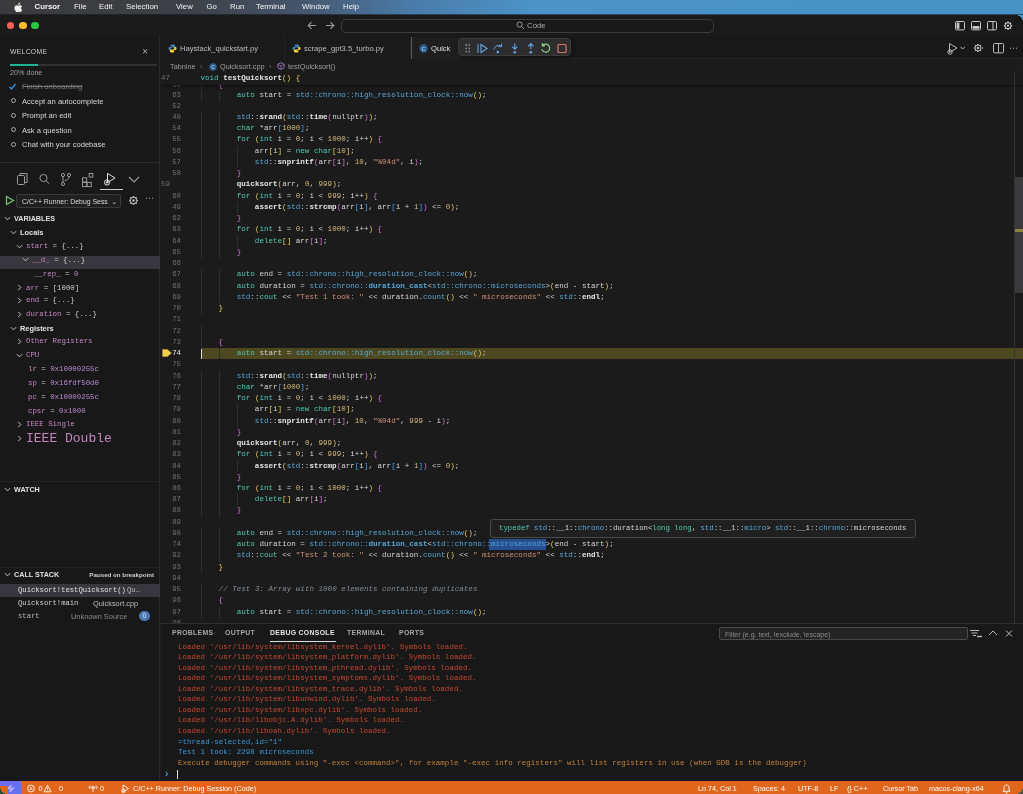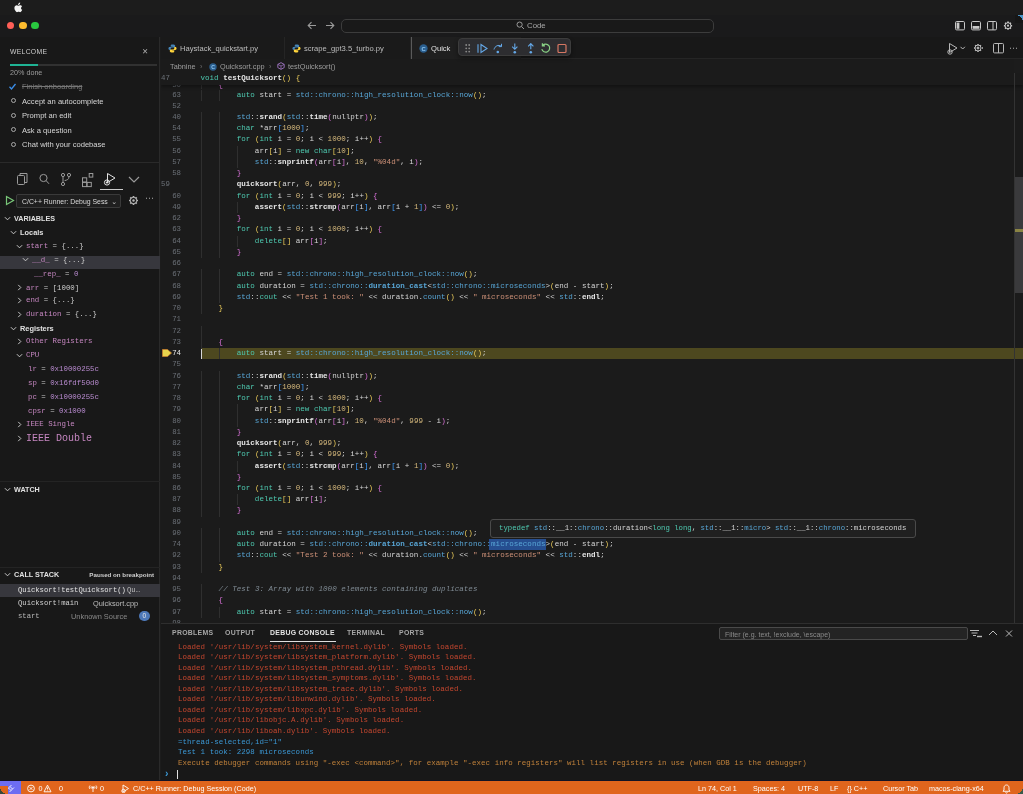--- a/index.html
+++ b/index.html
@@ -1,19 +1,31 @@
 <!DOCTYPE html>
 <html><head><meta charset="utf-8"><style>
 *{margin:0;padding:0;box-sizing:border-box}
 html,body{width:1023px;height:794px;overflow:hidden;background:#000}
 #root{position:relative;width:1023px;height:794px;background:#1c1c1c;font-family:"Liberation Sans",sans-serif;overflow:hidden}
 .abs{position:absolute}
 .mono{font-family:"Liberation Mono",monospace}
 </style></head><body>
 <div id="root">
+<div class="abs" style="left:0;top:0;width:1023px;height:15px;background:linear-gradient(90deg,#3b3b3d 0%,#3d4046 18%,#45546a 29%,#4a7ba8 40%,#4c93c7 52%,#4a93c7 72%,#4992c5 100%);border-bottom:1px solid rgba(10,15,25,0.55)">
+<span class="abs" style="left:34.5px;top:2.1px;font-size:7.8px;font-weight:bold;color:#f4f4f6">Cursor</span>
+<span class="abs" style="left:74px;top:2.1px;font-size:7.8px;font-weight:normal;color:#f4f4f6">File</span>
+<span class="abs" style="left:99px;top:2.1px;font-size:7.8px;font-weight:normal;color:#f4f4f6">Edit</span>
+<span class="abs" style="left:126px;top:2.1px;font-size:7.8px;font-weight:normal;color:#f4f4f6">Selection</span>
+<span class="abs" style="left:176px;top:2.1px;font-size:7.8px;font-weight:normal;color:#f4f4f6">View</span>
+<span class="abs" style="left:206.5px;top:2.1px;font-size:7.8px;font-weight:normal;color:#f4f4f6">Go</span>
+<span class="abs" style="left:230px;top:2.1px;font-size:7.8px;font-weight:normal;color:#f4f4f6">Run</span>
+<span class="abs" style="left:256px;top:2.1px;font-size:7.8px;font-weight:normal;color:#f4f4f6">Terminal</span>
+<span class="abs" style="left:302px;top:2.1px;font-size:7.8px;font-weight:normal;color:#f4f4f6">Window</span>
+<span class="abs" style="left:343px;top:2.1px;font-size:7.8px;font-weight:normal;color:#f4f4f6">Help</span>
+</div>
 <svg class="abs" style="left:12.5px;top:2px" width="10" height="12" viewBox="0 0 9 11">
       <path d="M7.3 5.9c0-1.3 1-1.9 1-1.9C7.8 3.1 6.9 3 6.6 3c-.8-.1-1.4.4-1.8.4-.3 0-.9-.4-1.5-.4C2.4 3 1.2 3.8 1.2 5.4c0 1 .3 2 .9 2.7.4.7 1 1.2 1.5 1.2.5 0 .7-.3 1.4-.3.7 0 .8.3 1.4.3.6 0 1.1-.6 1.5-1.2.3-.5.5-1 .5-1-.1 0-1.1-.5-1.1-1.2zM6 2.1c.3-.4.6-1 .5-1.6-.5 0-1.1.4-1.5.8-.3.4-.6 1-.5 1.5.6.1 1.1-.3 1.5-.7z" fill="#f2f2f2" stroke="none"></path>
     </svg>
 <div class="abs" style="left:0;top:15px;width:1023px;height:22px;background:#1a1a1b">
 <div class="abs" style="left:6.6px;top:6.6px;width:7.8px;height:7.8px;border-radius:50%;background:#ff5f57"></div>
 <div class="abs" style="left:18.8px;top:6.6px;width:7.8px;height:7.8px;border-radius:50%;background:#febc2e"></div>
 <div class="abs" style="left:31.300000000000004px;top:6.6px;width:7.8px;height:7.8px;border-radius:50%;background:#29c73f"></div>
 <svg class="abs" style="left:306px;top:5px" width="30" height="11" viewBox="0 0 30 11">
         <g stroke="#9a9a9a" stroke-width="1.1" fill="none">
           <path d="M10 5.5H2.5M5.5 2.2 2.2 5.5l3.3 3.3"></path>
@@ -202,21 +214,21 @@
         <span class="mono" style="white-space:pre;color:#c586c0">cpsr</span>
         <span class="mono" style="white-space:pre;color:#cccccc"> = </span>
         <span class="mono" style="white-space:pre;color:#b98bd0">0x1000</span>
       </div>
 <div class="abs" style="left:16px;top:380.3px;width:144px;height:13.75px;font-size:7.4px;display:flex;align-items:center;white-space:nowrap;overflow:hidden">
         <svg width="7" height="7" style="margin-right:3px" viewBox="0 0 8 8">
           <path d="M2.5 1 5.5 4 2.5 7" stroke="#cccccc" fill="none" stroke-width="1.1"></path>
         </svg>
         <span class="mono" style="white-space:pre;color:#c586c0">IEEE Single</span>
       </div>
-<div class="abs" style="left:16px;top:394.3px;width:144px;height:13.75px;font-size:10px;display:flex;align-items:center;white-space:nowrap;overflow:hidden">
+<div class="abs" style="left:16px;top:394.3px;width:144px;height:13.75px;font-size:13px;display:flex;align-items:center;white-space:nowrap;overflow:hidden">
         <svg width="7" height="7" style="margin-right:3px" viewBox="0 0 8 8">
           <path d="M2.5 1 5.5 4 2.5 7" stroke="#cccccc" fill="none" stroke-width="1.1"></path>
         </svg>
         <span class="mono" style="white-space:pre;color:#c586c0">IEEE Double</span>
       </div>
 <div class="abs" style="left:0;top:444px;width:160px;height:1px;background:#242424"></div>
 <div class="abs" style="left:4px;top:445.5px;width:150px;height:13px;display:flex;align-items:center;font-size:7.2px">
         <svg width="7" height="7" style="margin-right:3px" viewBox="0 0 8 8">
           <path d="M1 2.5 4 5.5 7 2.5" stroke="#cccccc" fill="none" stroke-width="1.1"></path>
         </svg>

